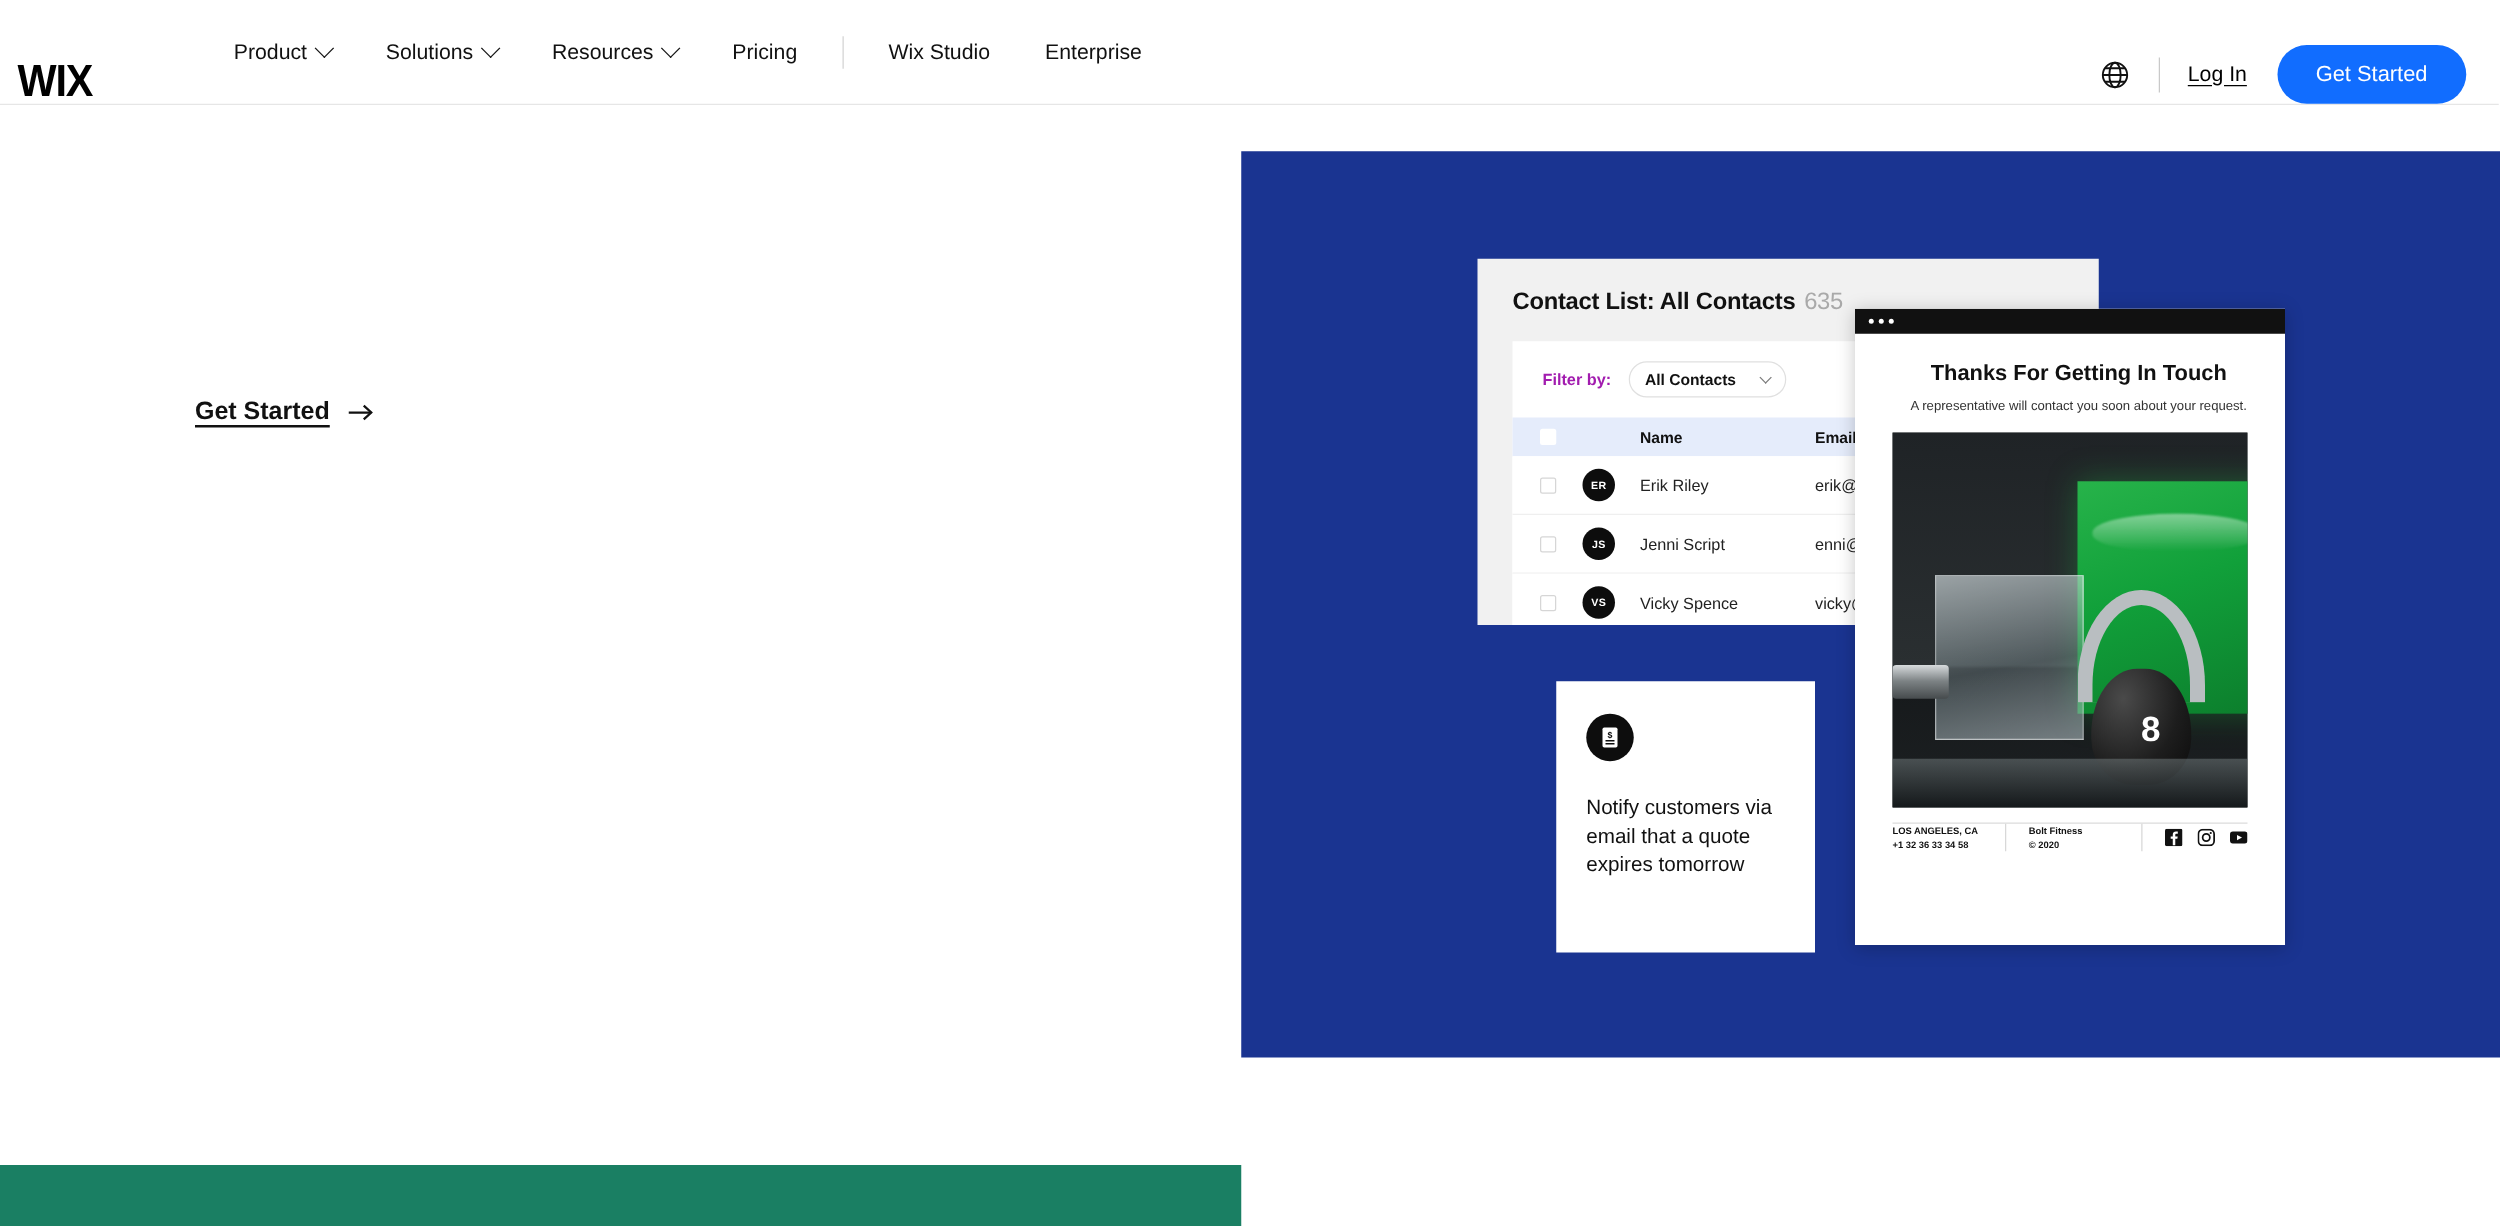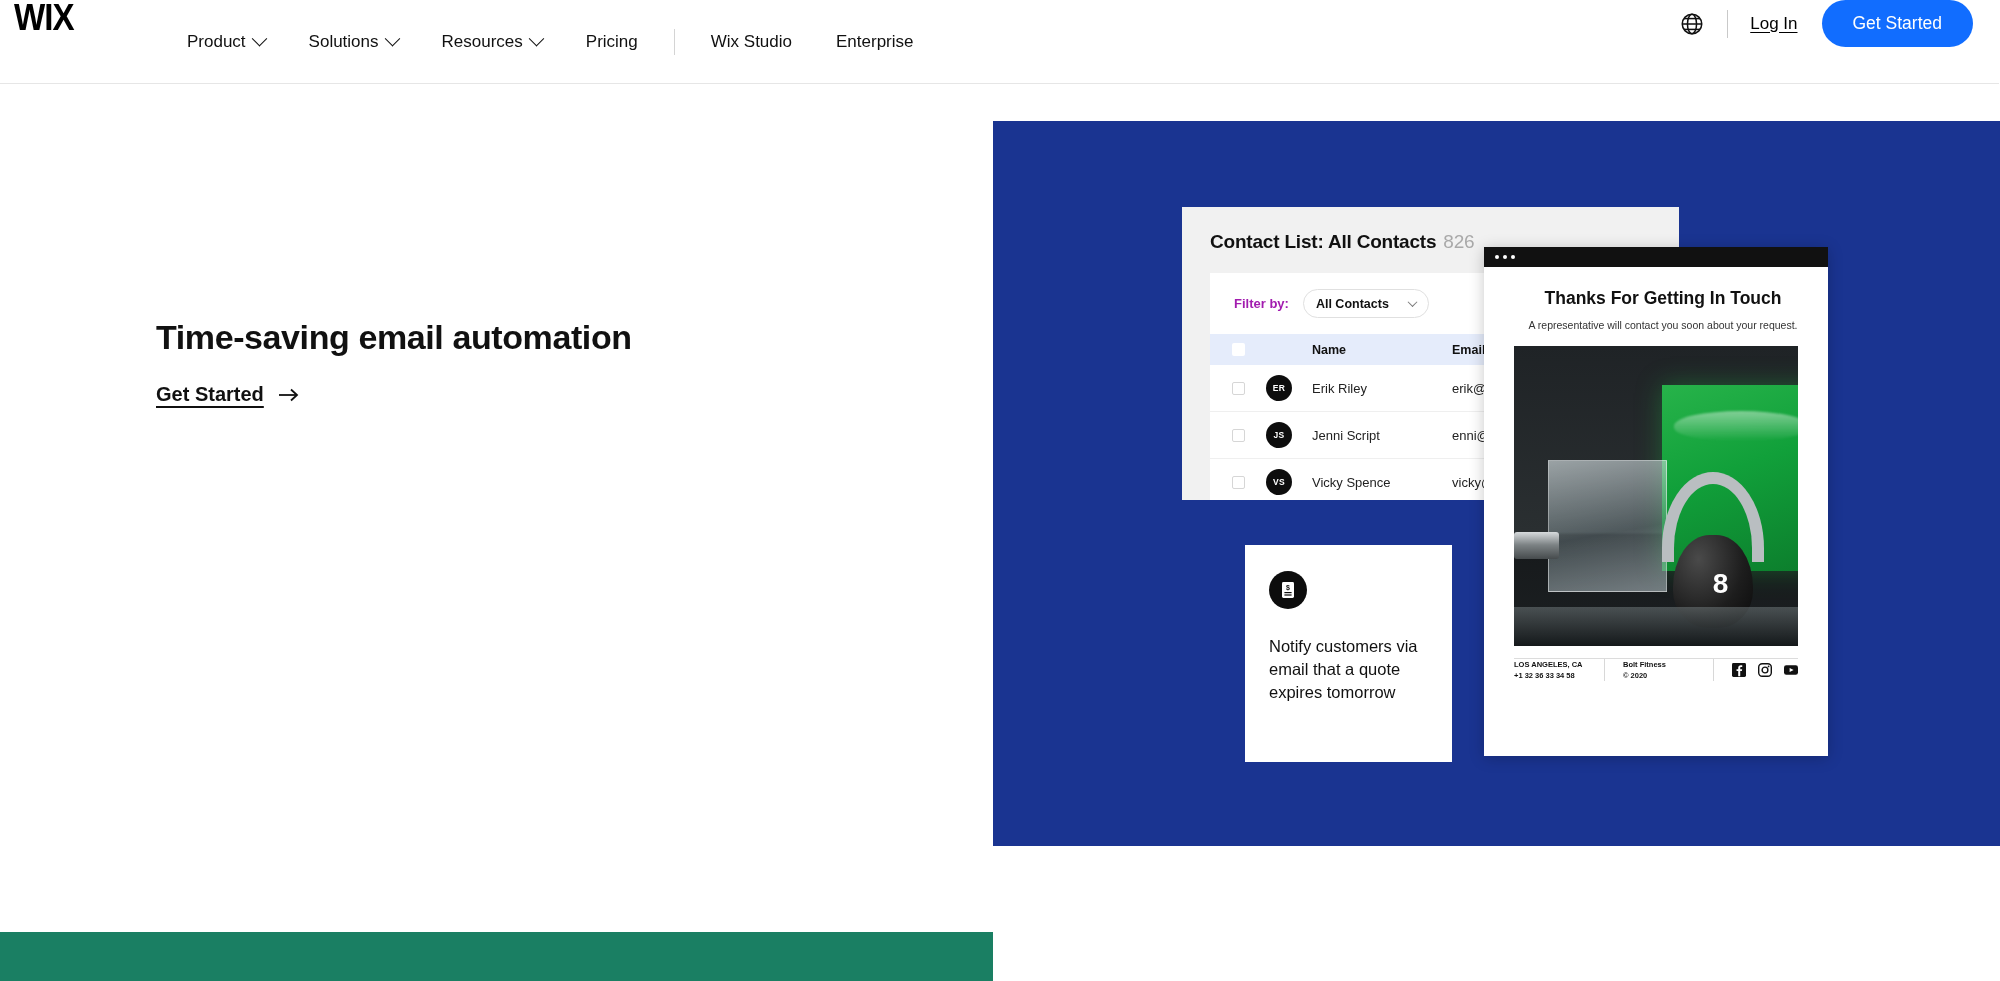--- a/index.html
+++ b/index.html
@@ -16,21 +16,21 @@
 
   
   .header {
     position: absolute;
     top: 0; left: 0;
     width: 1999px;
     height: 84px;
     background: #ffffff;
     border-bottom: 1px solid #e6e6e6;
     display: flex;
-    align-items: flex-start;
+    align-items: flex-end;
     z-index: 50;
   }
   .logo {
     margin-left: 14px;
     font-size: 36px;
     font-weight: 700;
     letter-spacing: -1px;
     font-family: "Liberation Sans Narrow", "Liberation Sans", sans-serif;
     transform: scaleX(0.92);
     transform-origin: left center;
@@ -456,36 +456,35 @@
       <line x1="4.6" y1="7" x2="19.4" y2="7"></line>
       <line x1="4.6" y1="17" x2="19.4" y2="17"></line>
     </svg>
     <div class="hr-sep"></div>
     <span class="login">Log In</span>
     <button class="cta">Get Started</button>
   </div>
 </div>
 
 <div class="copy">
-  <h1>Time-saving email automation</h1>
   <div class="link-cta">
     <span class="label">Get Started</span>
     <svg width="22" height="14" viewBox="0 0 22 14" fill="none" stroke="#111" stroke-width="1.8">
       <line x1="1" y1="7" x2="19" y2="7"></line>
       <polyline points="13,1.5 19,7 13,12.5"></polyline>
     </svg>
   </div>
 </div>
 
 <div class="blue-panel"></div>
 <div class="green-strip"></div>
 
 <div class="contact-card">
   <div class="contact-title">
-    <span>Contact List: All Contacts</span><span class="count">826</span>
+    <span>Contact List: All Contacts</span><span class="count">635</span>
   </div>
 
   <div class="contact-inner">
     <div class="filter-row">
       <span class="filter-label">Filter by:</span>
       <div class="filter-select">
         <span>All Contacts</span>
         <span class="mini-caret"></span>
       </div>
     </div>

